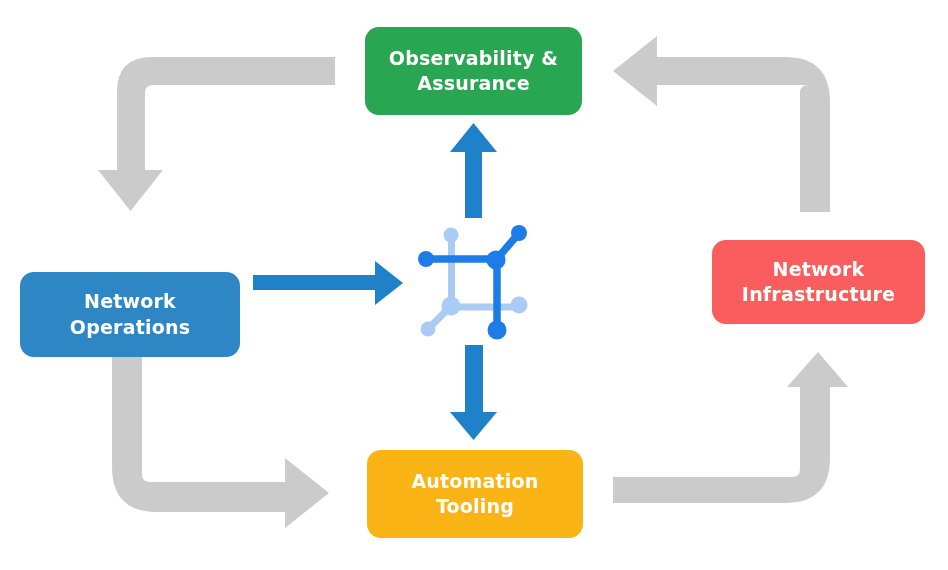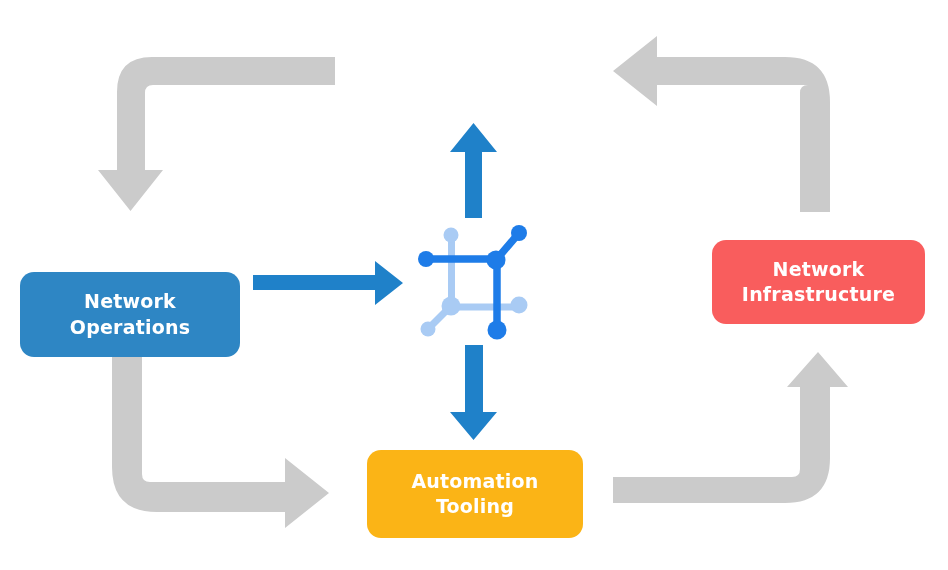--- a/index.html
+++ b/index.html
@@ -81,20 +81,23 @@
       </g>
       <g fill="#1E7CE8">
         <circle cx="426" cy="259" r="8"></circle>
         <circle cx="519" cy="233" r="8"></circle>
         <circle cx="496" cy="260" r="9.5"></circle>
         <circle cx="497" cy="330" r="9.5"></circle>
       </g>
     </g>
   </svg>
 
+  <div class="node node-green" style="background-color: rgb(41, 166, 82);">
+    <span>Observability &amp; Assurance</span>
+  </div>
 
   <div class="node node-blue" style="background-color: rgb(46, 134, 196); margin-top: 34px;">
     <span>Network Operations</span>
   </div>
 
   <div class="node node-yellow" style="background-color: rgb(251, 180, 22);">
     <span>Automation Tooling</span>
   </div>
 
   <div class="node node-red" style="background-color: rgb(249, 93, 93);">

